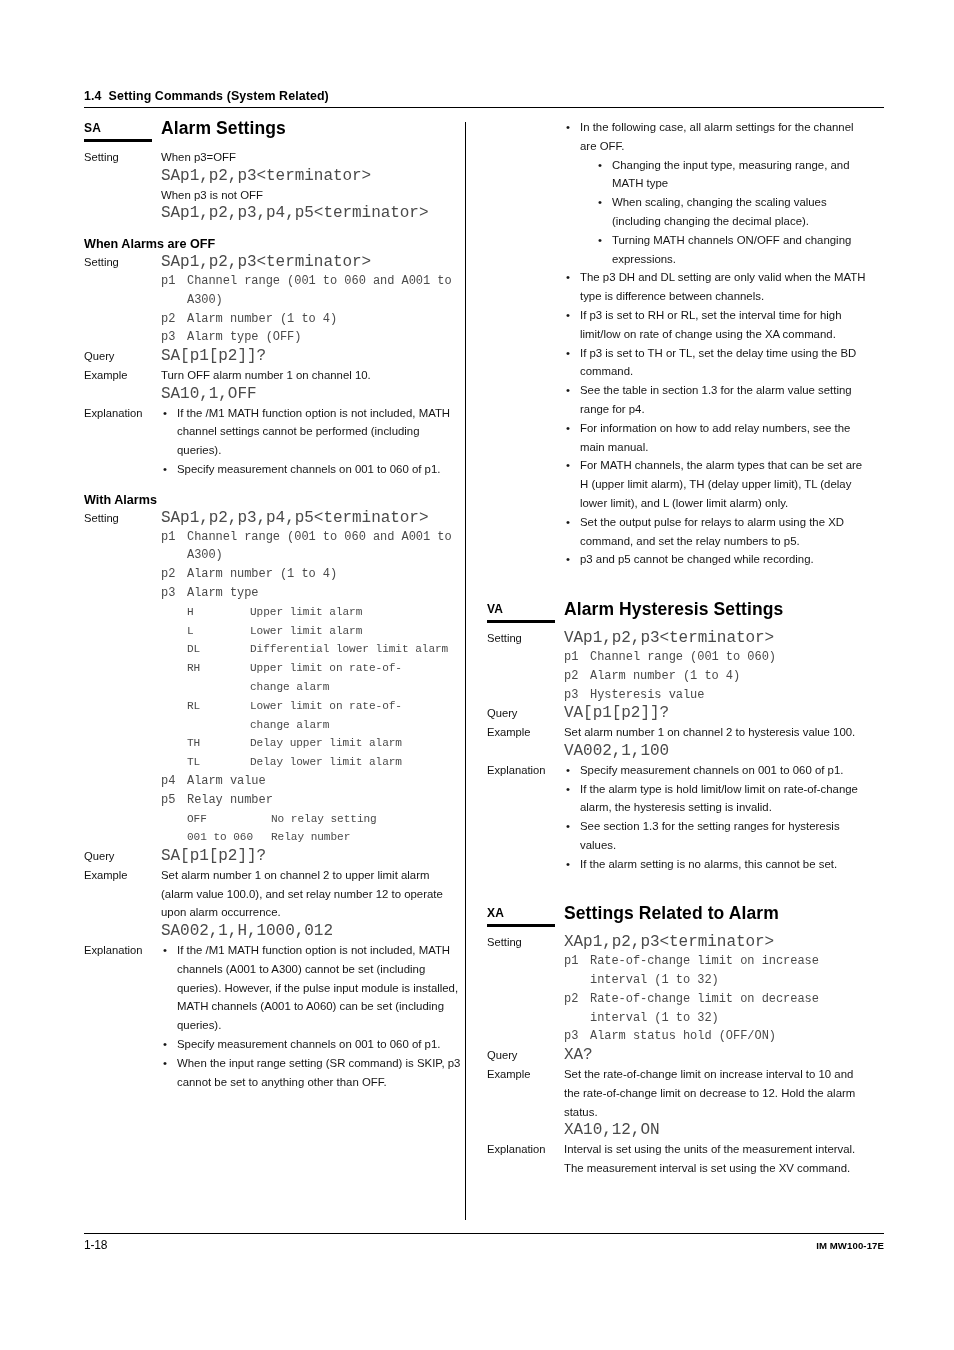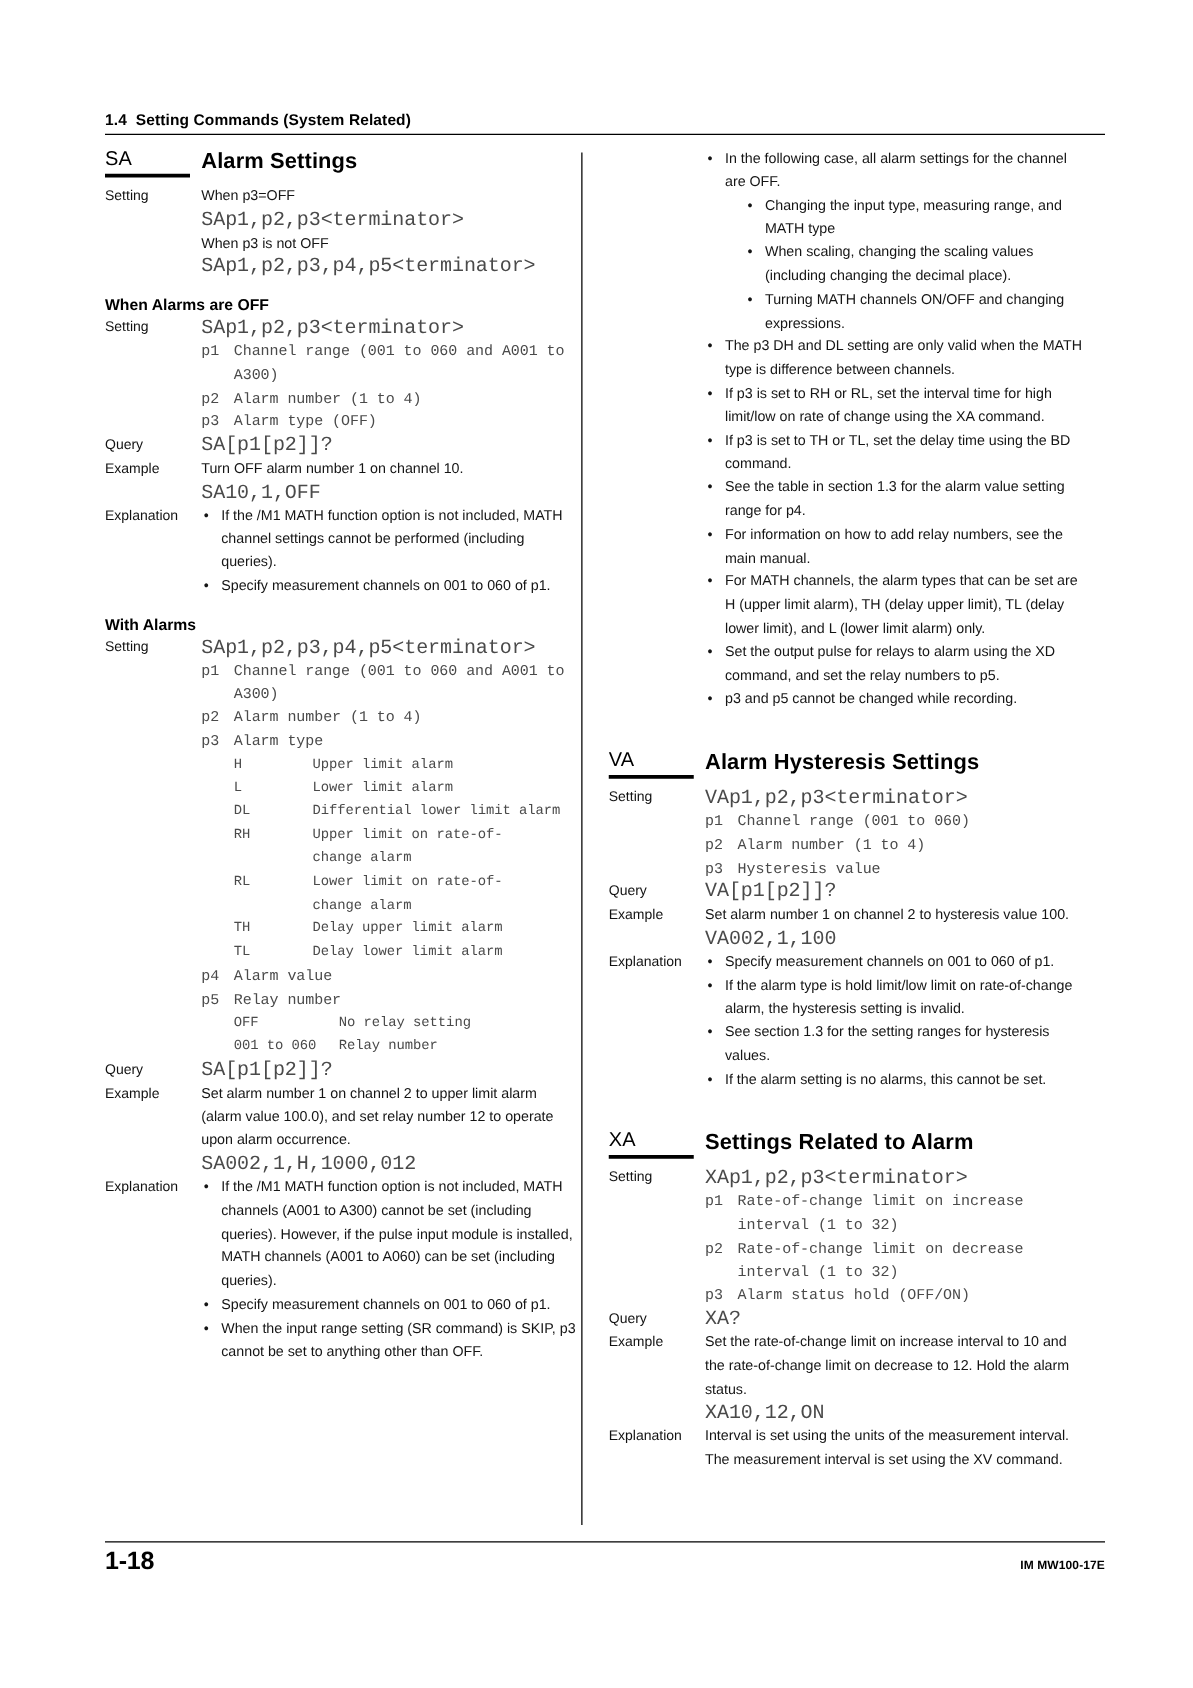--- a/index.html
+++ b/index.html
@@ -64,22 +64,22 @@
 
   
   .cmd-head {
     display: flex;
     align-items: flex-start;
     margin-bottom: 6px;
   }
   .cmd-code {
     width: 77px;
     flex: 0 0 77px;
-    font-size: 16px;
-    font-weight: normal;
+    font-size: 12px;
+    font-weight: bold;
     line-height: 20px;
     letter-spacing: 0.2px;
   }
   .cmd-code .ul {
     display: block;
     border-bottom: 3.2px solid #000;
     width: 68px;
     margin-top: 1px;
   }
   .cmd-title {
@@ -215,22 +215,22 @@
     border-top: 1.7px solid #000;
     width: 800px;
   }
   .footer .f-inner {
     display: flex;
     justify-content: space-between;
     align-items: baseline;
     margin-top: 4px;
   }
   .footer .f-page {
-    font-size: 20px;
-    font-weight: bold;
+    font-size: 12px;
+    font-weight: normal;
     letter-spacing: -0.2px;
   }
   .footer .f-doc {
     font-size: 9.6px;
     font-weight: bold;
     letter-spacing: 0.1px;
   }
 </style>
 </head>
 <body>

